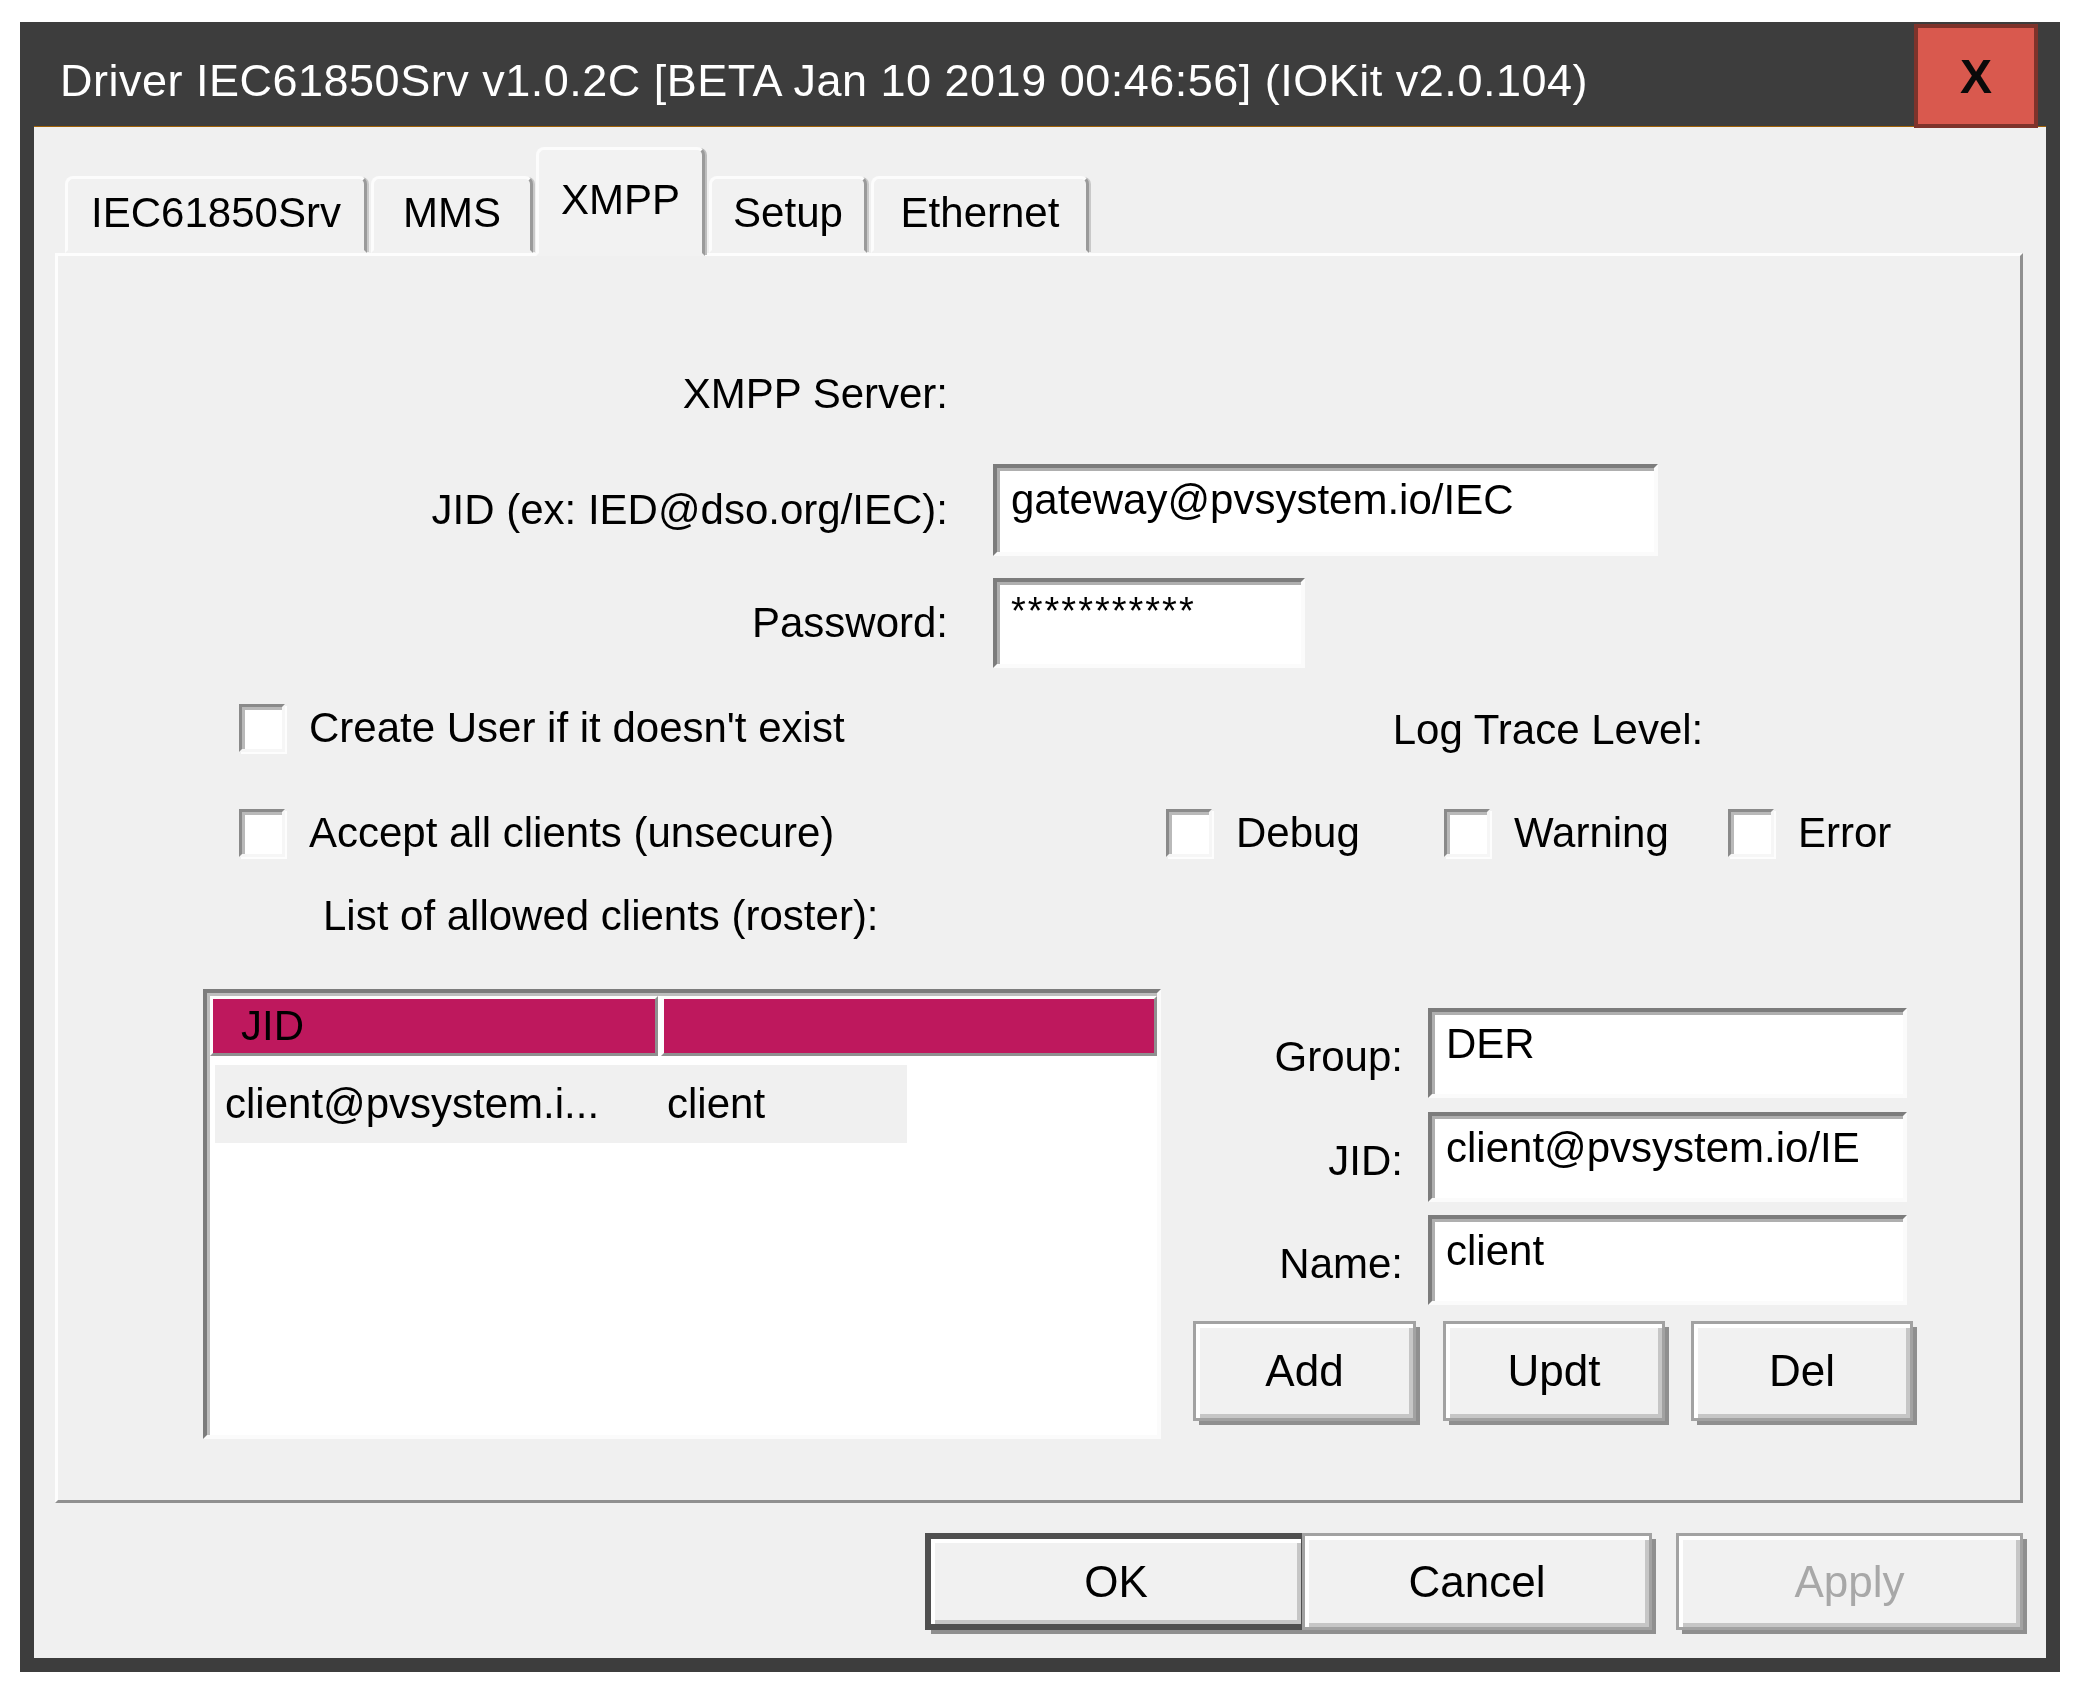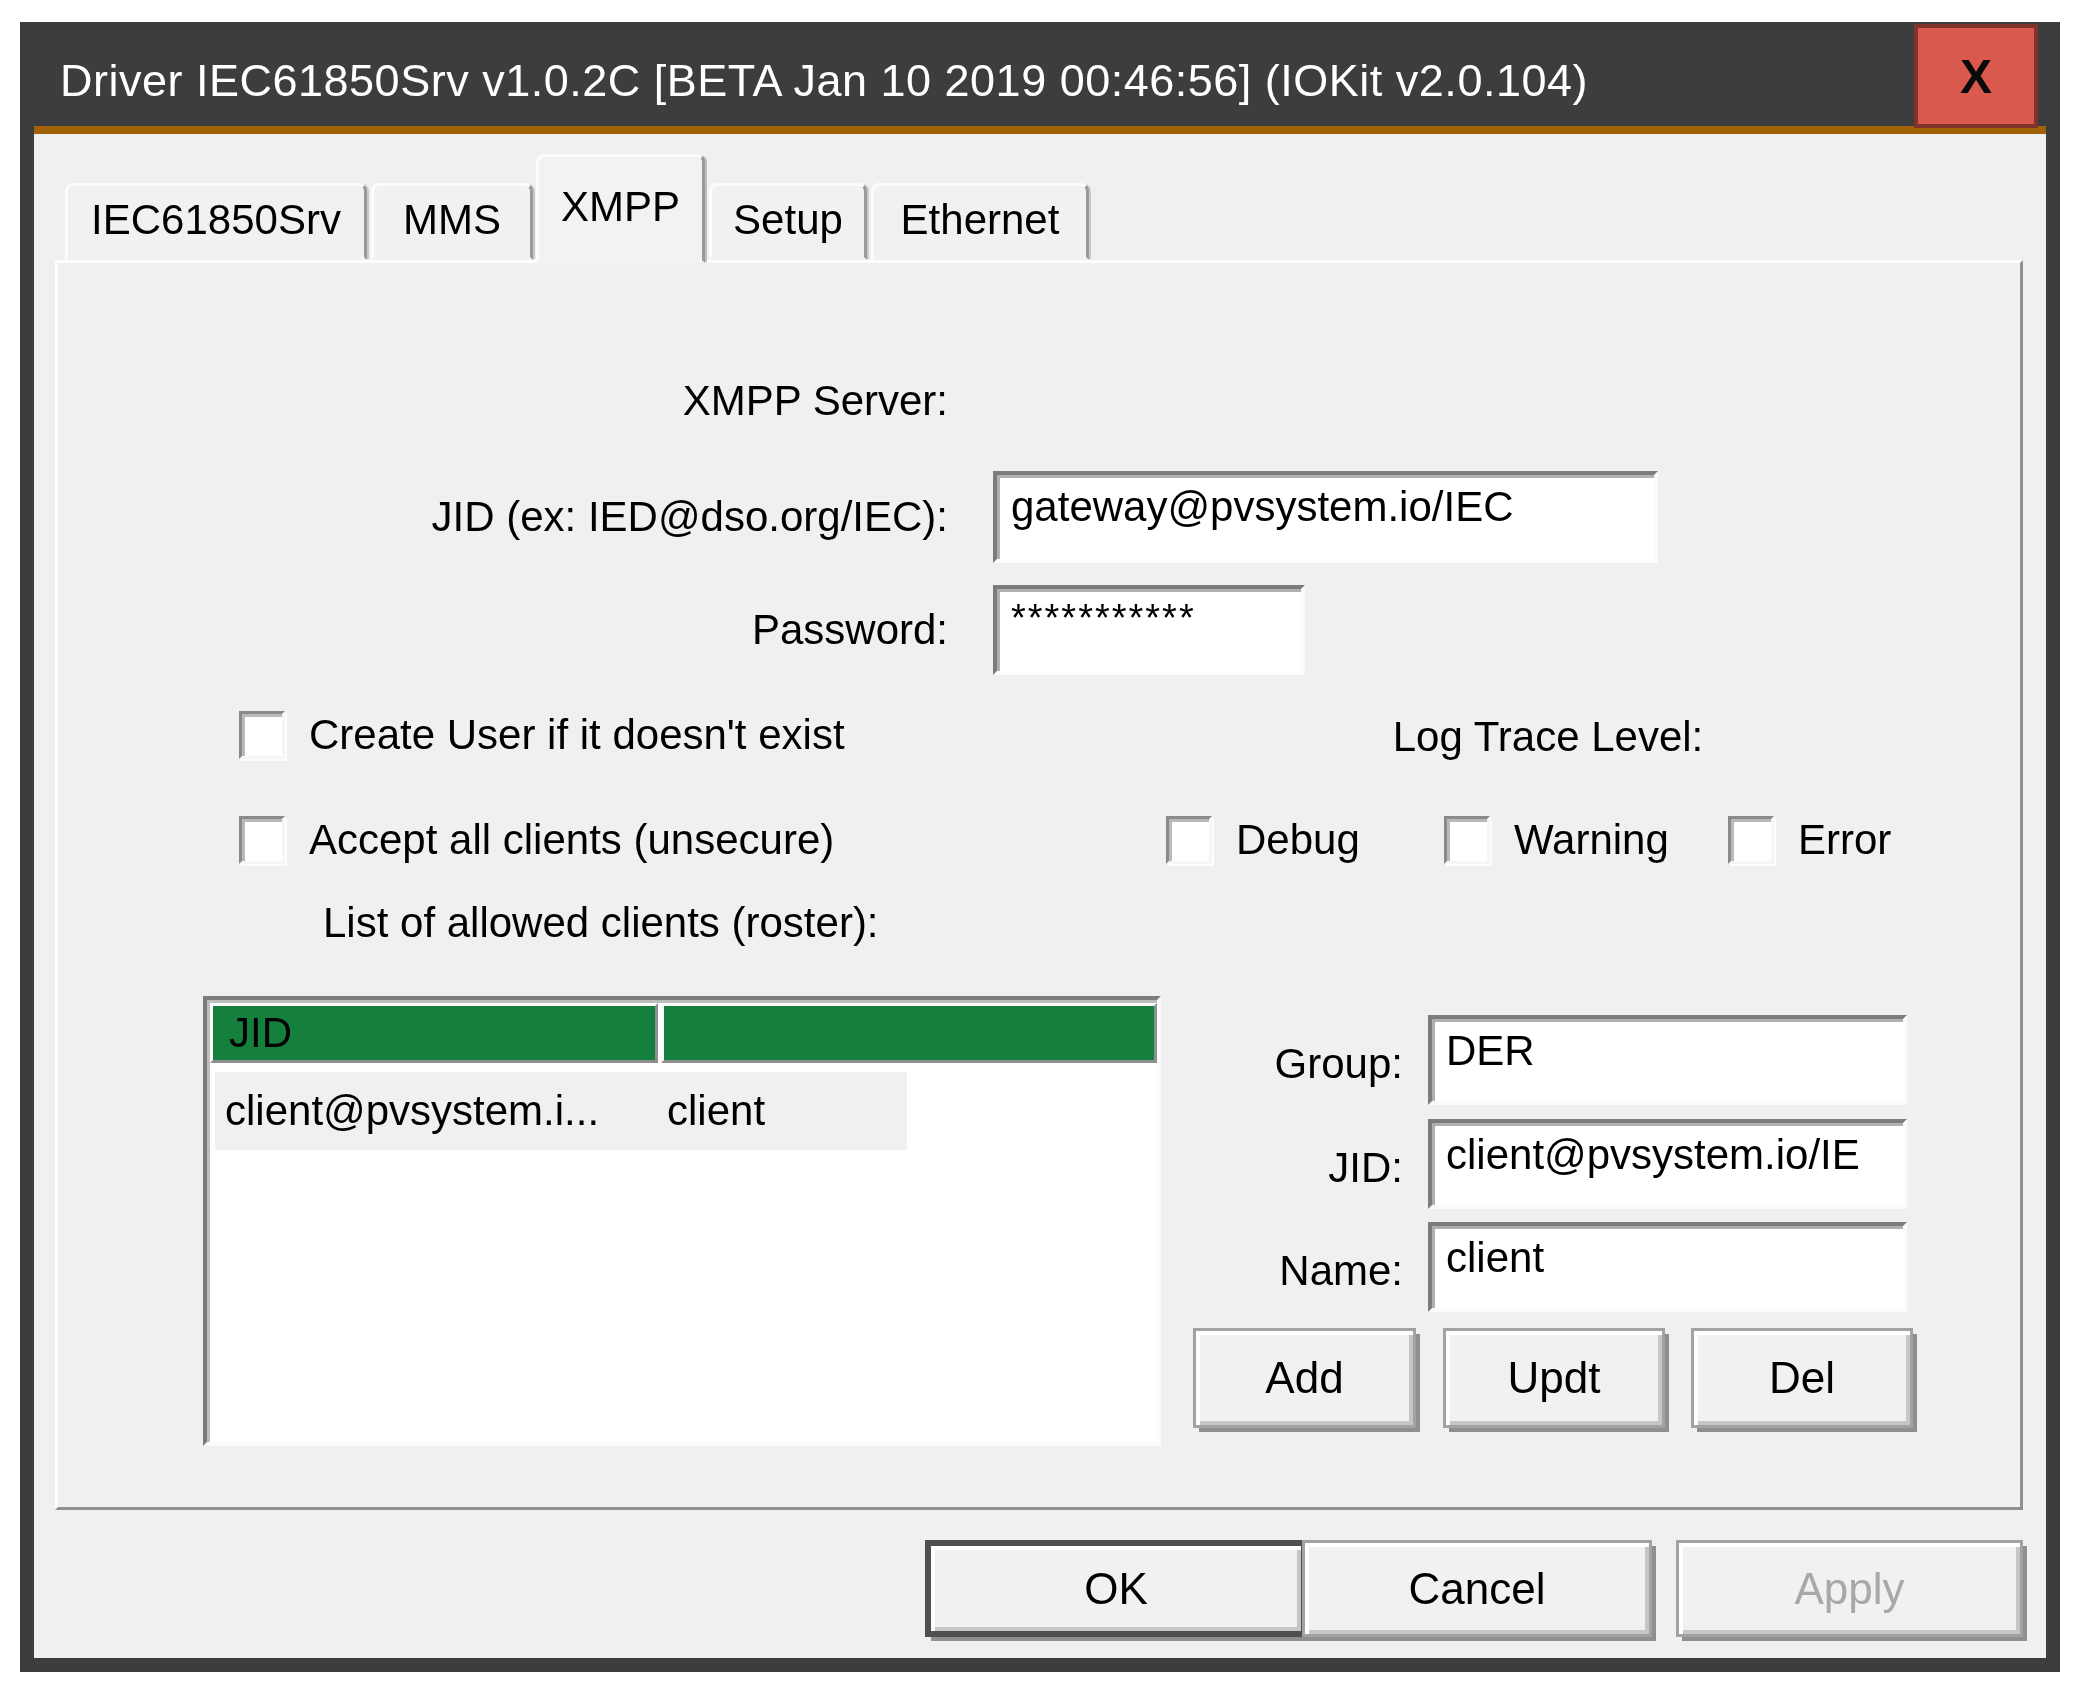--- a/index.html
+++ b/index.html
@@ -21,21 +21,21 @@
     overflow:hidden; max-width:1840px; letter-spacing:0.5px;
   }
   .close-btn {
     position:absolute; top:-12px; right:8px; width:124px; height:104px;
     background:#d9594e; border:4px solid #7e332b; color:#0a0a0a;
     font-size:48px; font-weight:700; display:flex; align-items:center; justify-content:center;
     cursor:pointer; z-index:10; font-family:"Liberation Sans", sans-serif;
   }
   .bodyarea {
     position:absolute; left:0; top:90px; right:0; bottom:0;
-    background:#f0f0f0; border-top:8px solid #a16207;
+    background:#f0f0f0; border-top:1px solid #a16207;
   }
 
   
   .tab {
     position:absolute; background:#f1f1f1;
     border:3px solid; border-color:#fcfcfc #9a9a9a transparent #fcfcfc;
     border-radius:8px 8px 0 0;
     display:flex; align-items:center; justify-content:center;
     font-size:42px; cursor:pointer; z-index:2; padding-bottom:4px;
   }
@@ -80,23 +80,23 @@
   
   .listview {
     position:absolute; left:145px; top:733px; width:958px; height:450px;
     background:#ffffff;
     border:4px solid; border-color:#7c7c7c #fbfbfb #fbfbfb #7c7c7c;
     box-shadow: inset 3px 3px 0 rgba(110,110,110,0.45);
     overflow:hidden;
   }
   .lv-header { display:flex; height:66px; padding-top:3px; padding-left:3px; }
   .hcell {
-    background:#15803d; height:60px; margin-right:3px;
+    background:#be185d; height:60px; margin-right:3px;
     border:3px solid; border-color:#fdfdfd #8f8f8f #8f8f8f #fdfdfd;
-    display:flex; align-items:center; font-size:42px; padding-left:16px;
+    display:flex; align-items:center; font-size:42px; padding-left:28px;
     cursor:pointer; flex:0 0 auto;
   }
   .hcell.c1 { width:448px; }
   .hcell.c2 { width:238px; }
   .hcell.c3 { flex:1 1 auto; margin-right:0; }
   .lrow {
     display:flex; align-items:center; height:78px; width:692px;
     margin:6px 0 0 8px; background:#f0f0f0; font-size:42px; cursor:pointer;
   }
   .lrow .cell1 { width:452px; padding-left:10px; white-space:nowrap; overflow:hidden; }

